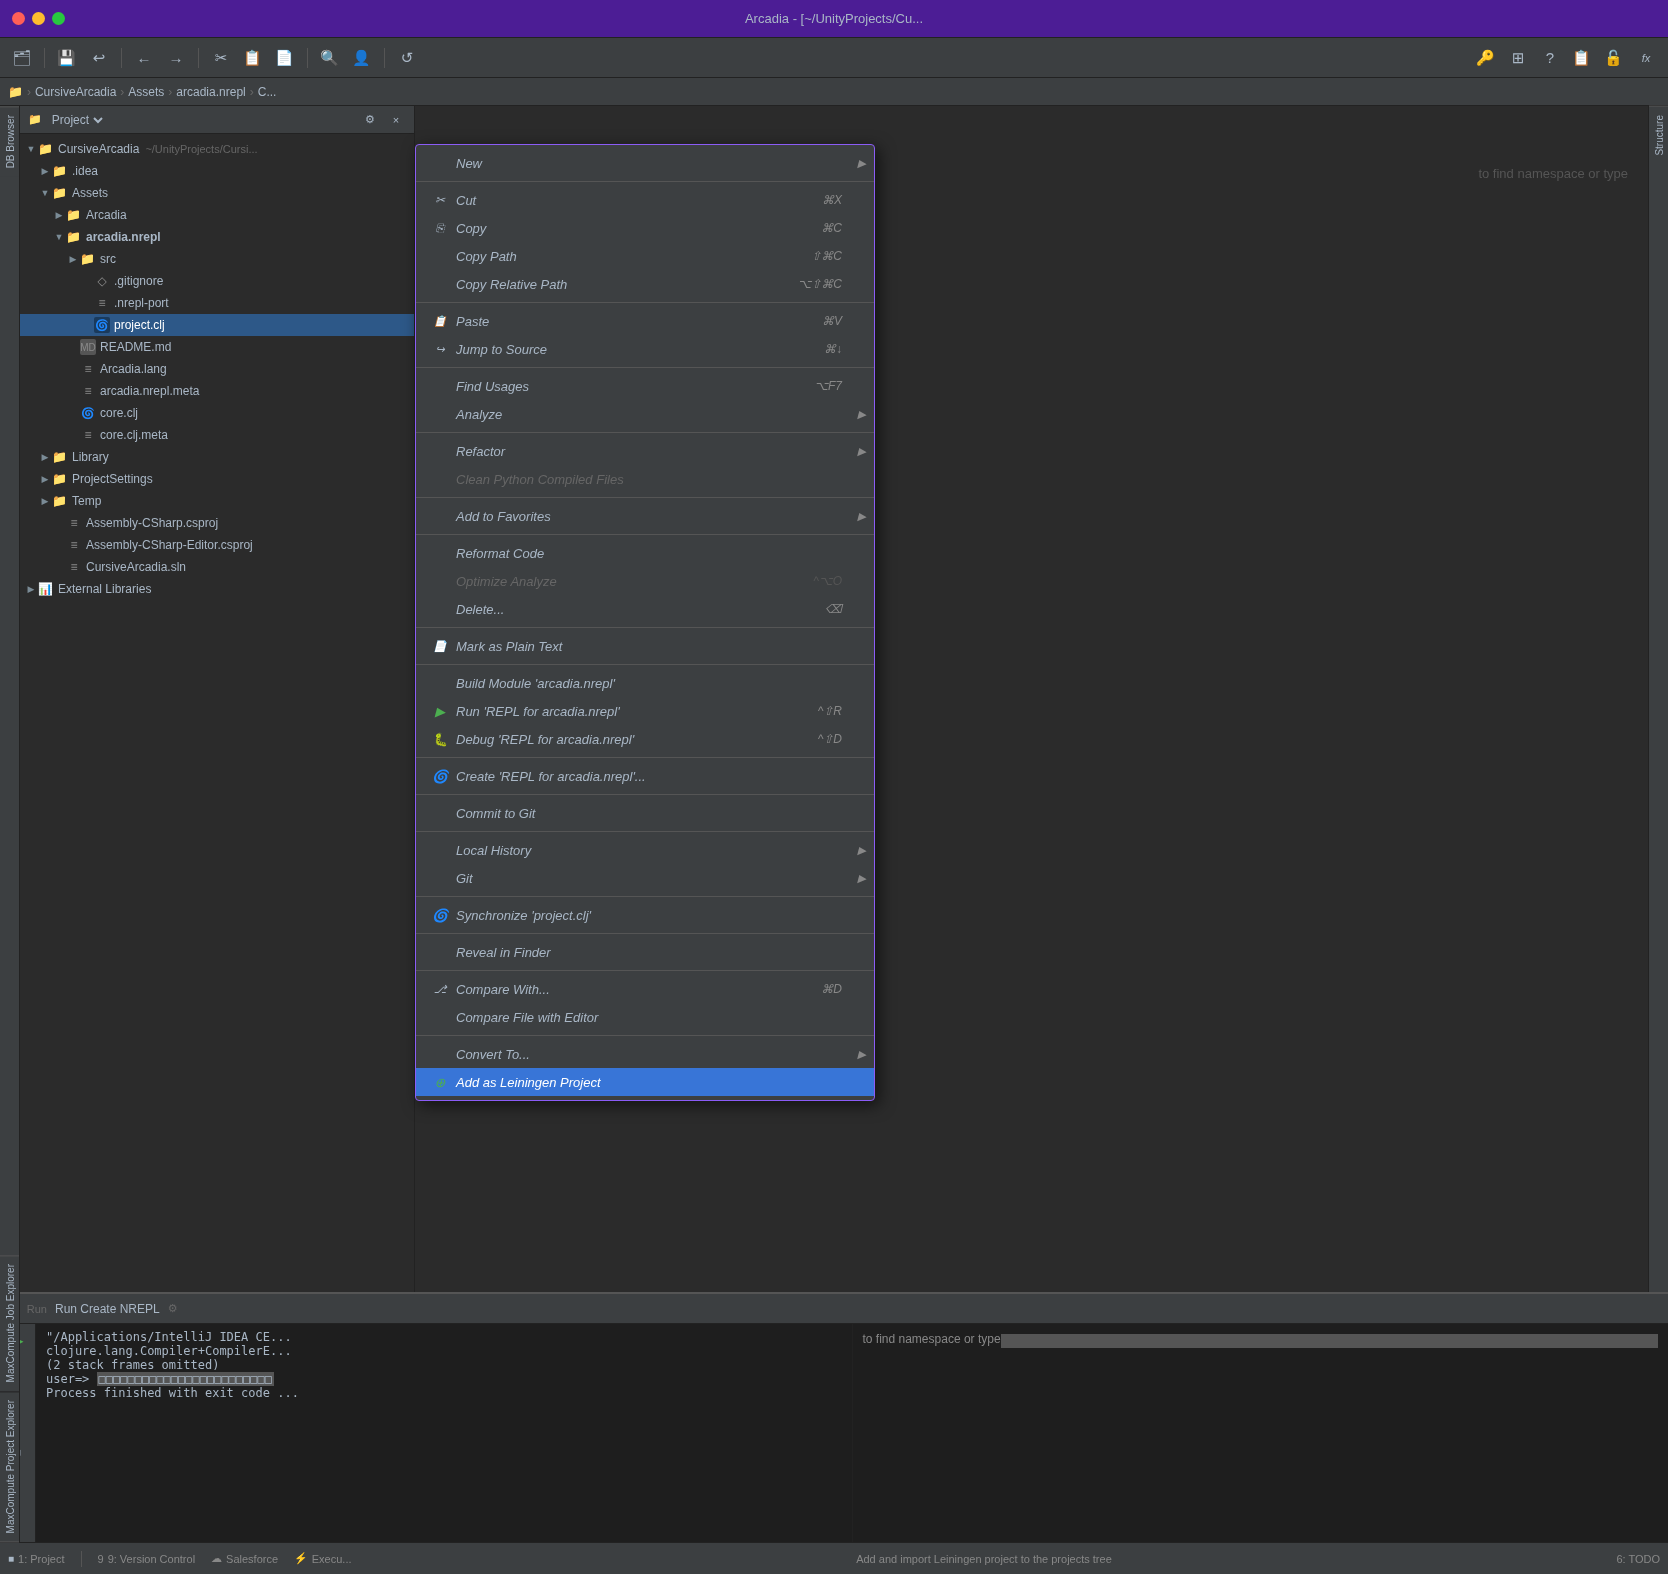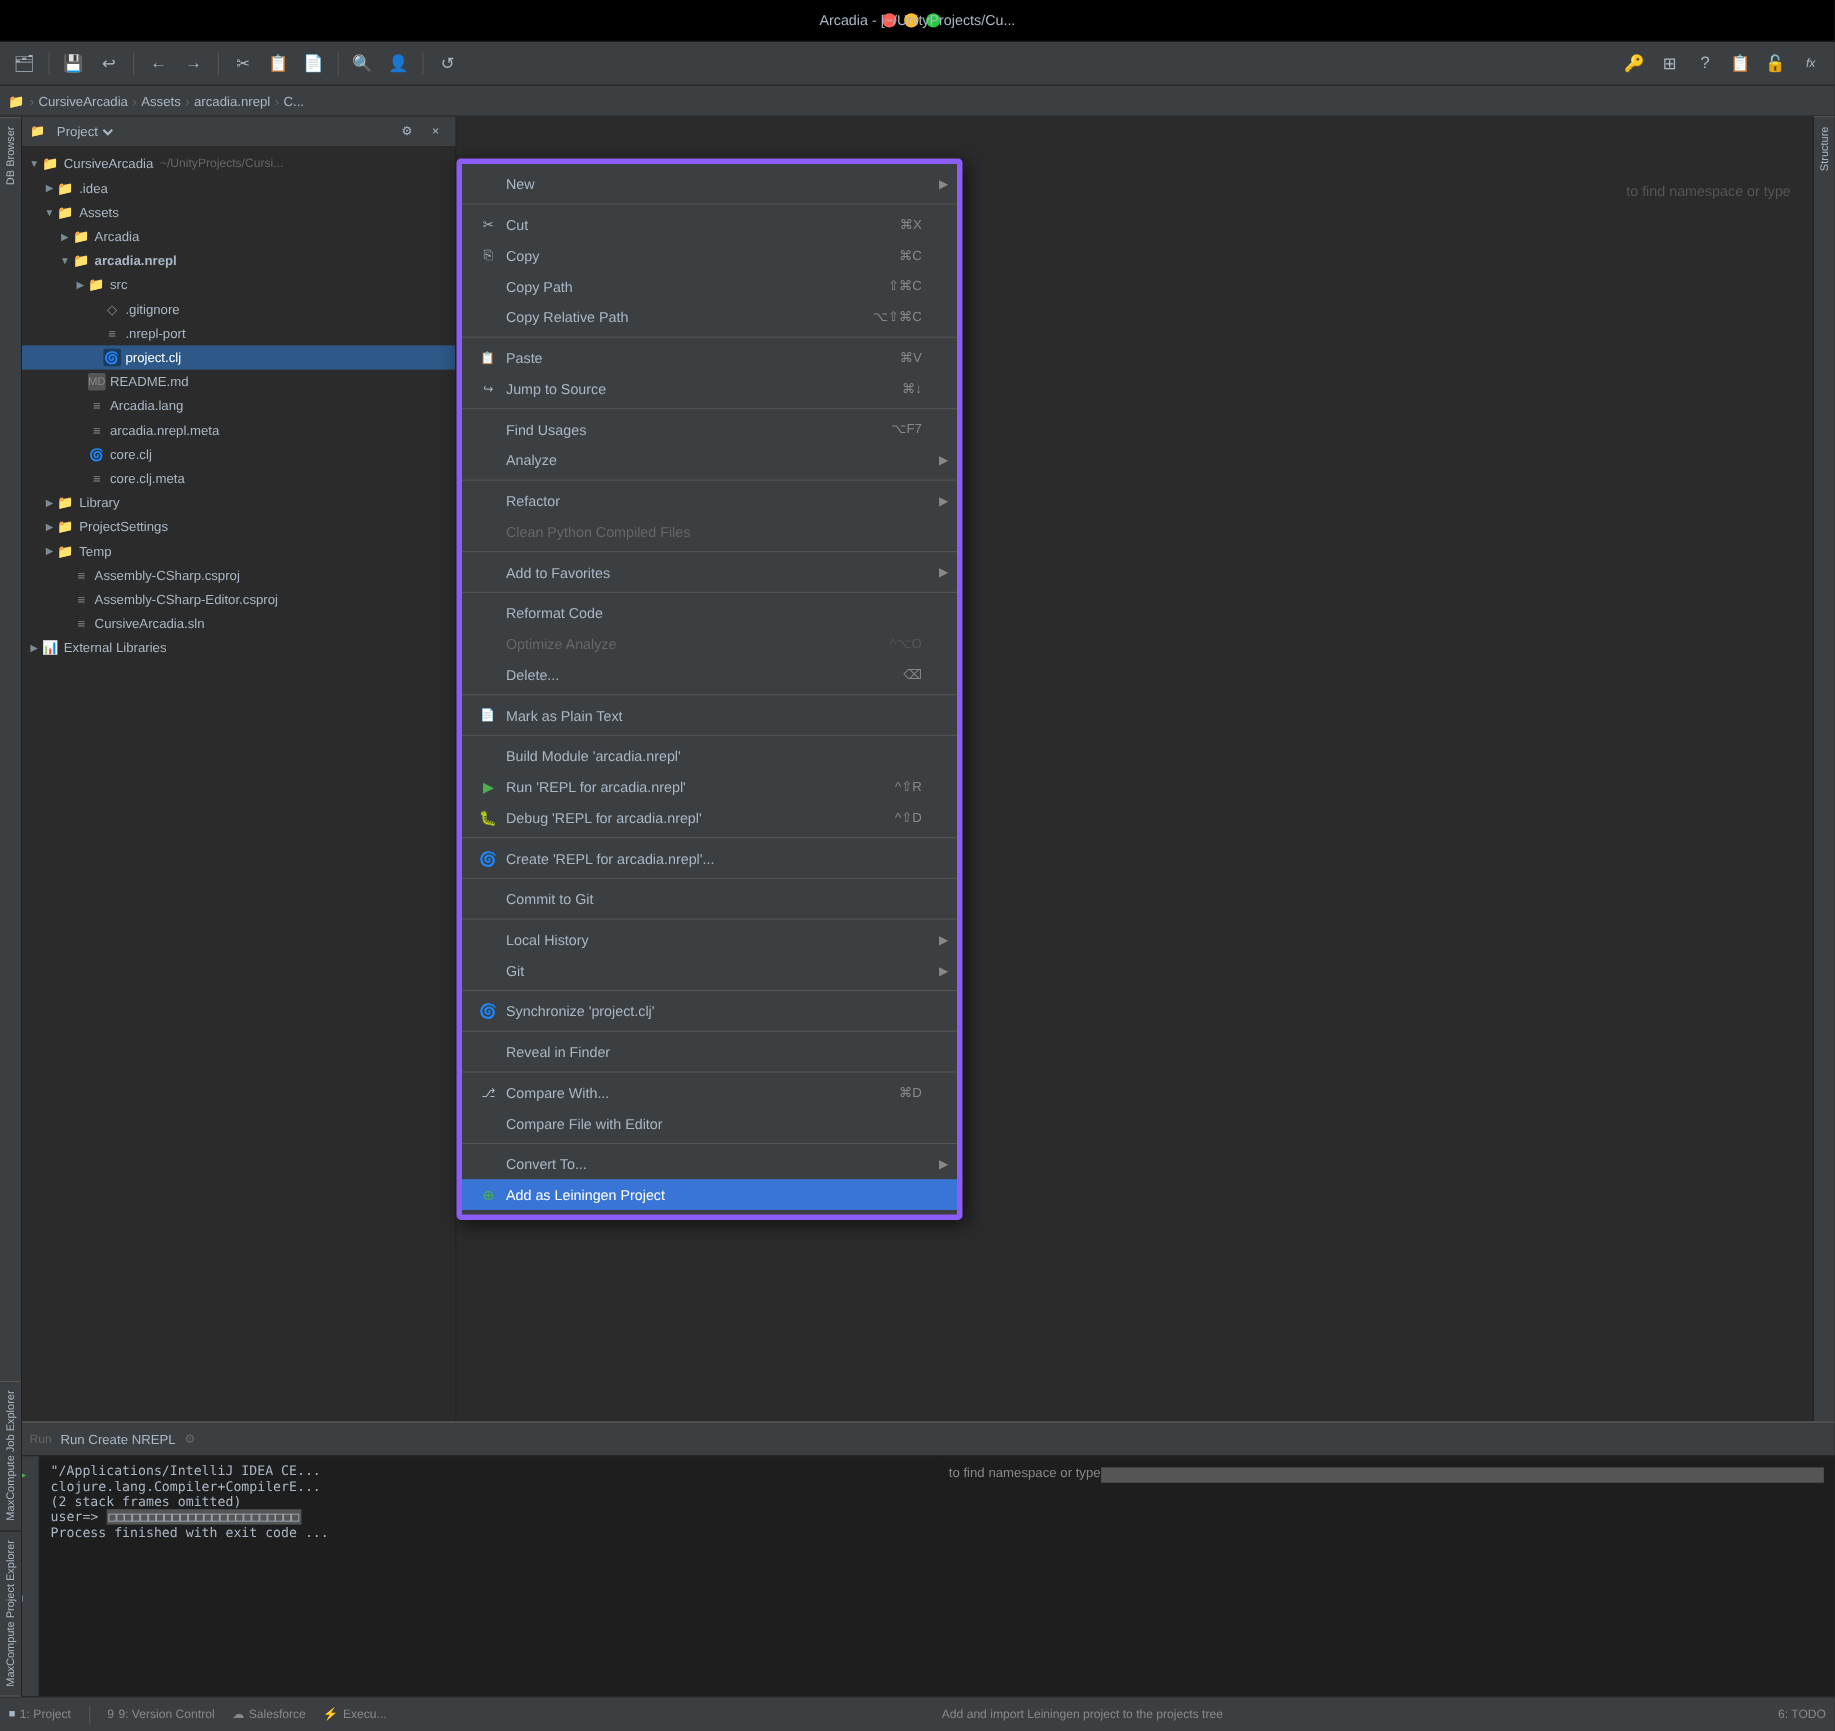--- a/index.html
+++ b/index.html
@@ -10,27 +10,26 @@
       font-family: -apple-system, 'Helvetica Neue', Arial, sans-serif;
       font-size: 13px;
       color: #a9b7c6;
       overflow: hidden;
       position: relative;
     }
 
     
     .titlebar {
       height: 38px;
-      background: #000000;
+      background: #4c1d95;
       display: flex;
       align-items: center;
       padding: 0 12px;
       position: relative;
       border-bottom: 1px solid #222;
-      justify-content: center;
     }
     .traffic-lights {
       display: flex;
       gap: 7px;
       margin-right: 12px;
     }
     .traffic-light {
       width: 13px;
       height: 13px;
       border-radius: 50%;
@@ -177,25 +176,26 @@
 
     
     .context-menu-overlay {
       position: absolute;
       left: 415px;
       top: 38px;
       z-index: 1000;
     }
     .context-menu {
       background: #3c3f41;
-      border: 5px solid #8b5cf6;
+      border: 1px solid #8b5cf6;
       border-radius: 4px;
       min-width: 460px;
       box-shadow: 4px 4px 16px rgba(0,0,0,0.6);
       padding: 4px 0;
+      font-style: italic;
     }
     .menu-item {
       height: 28px;
       display: flex;
       align-items: center;
       padding: 0 32px 0 16px;
       cursor: pointer;
       position: relative;
       justify-content: space-between;
       font-size: 13px;

